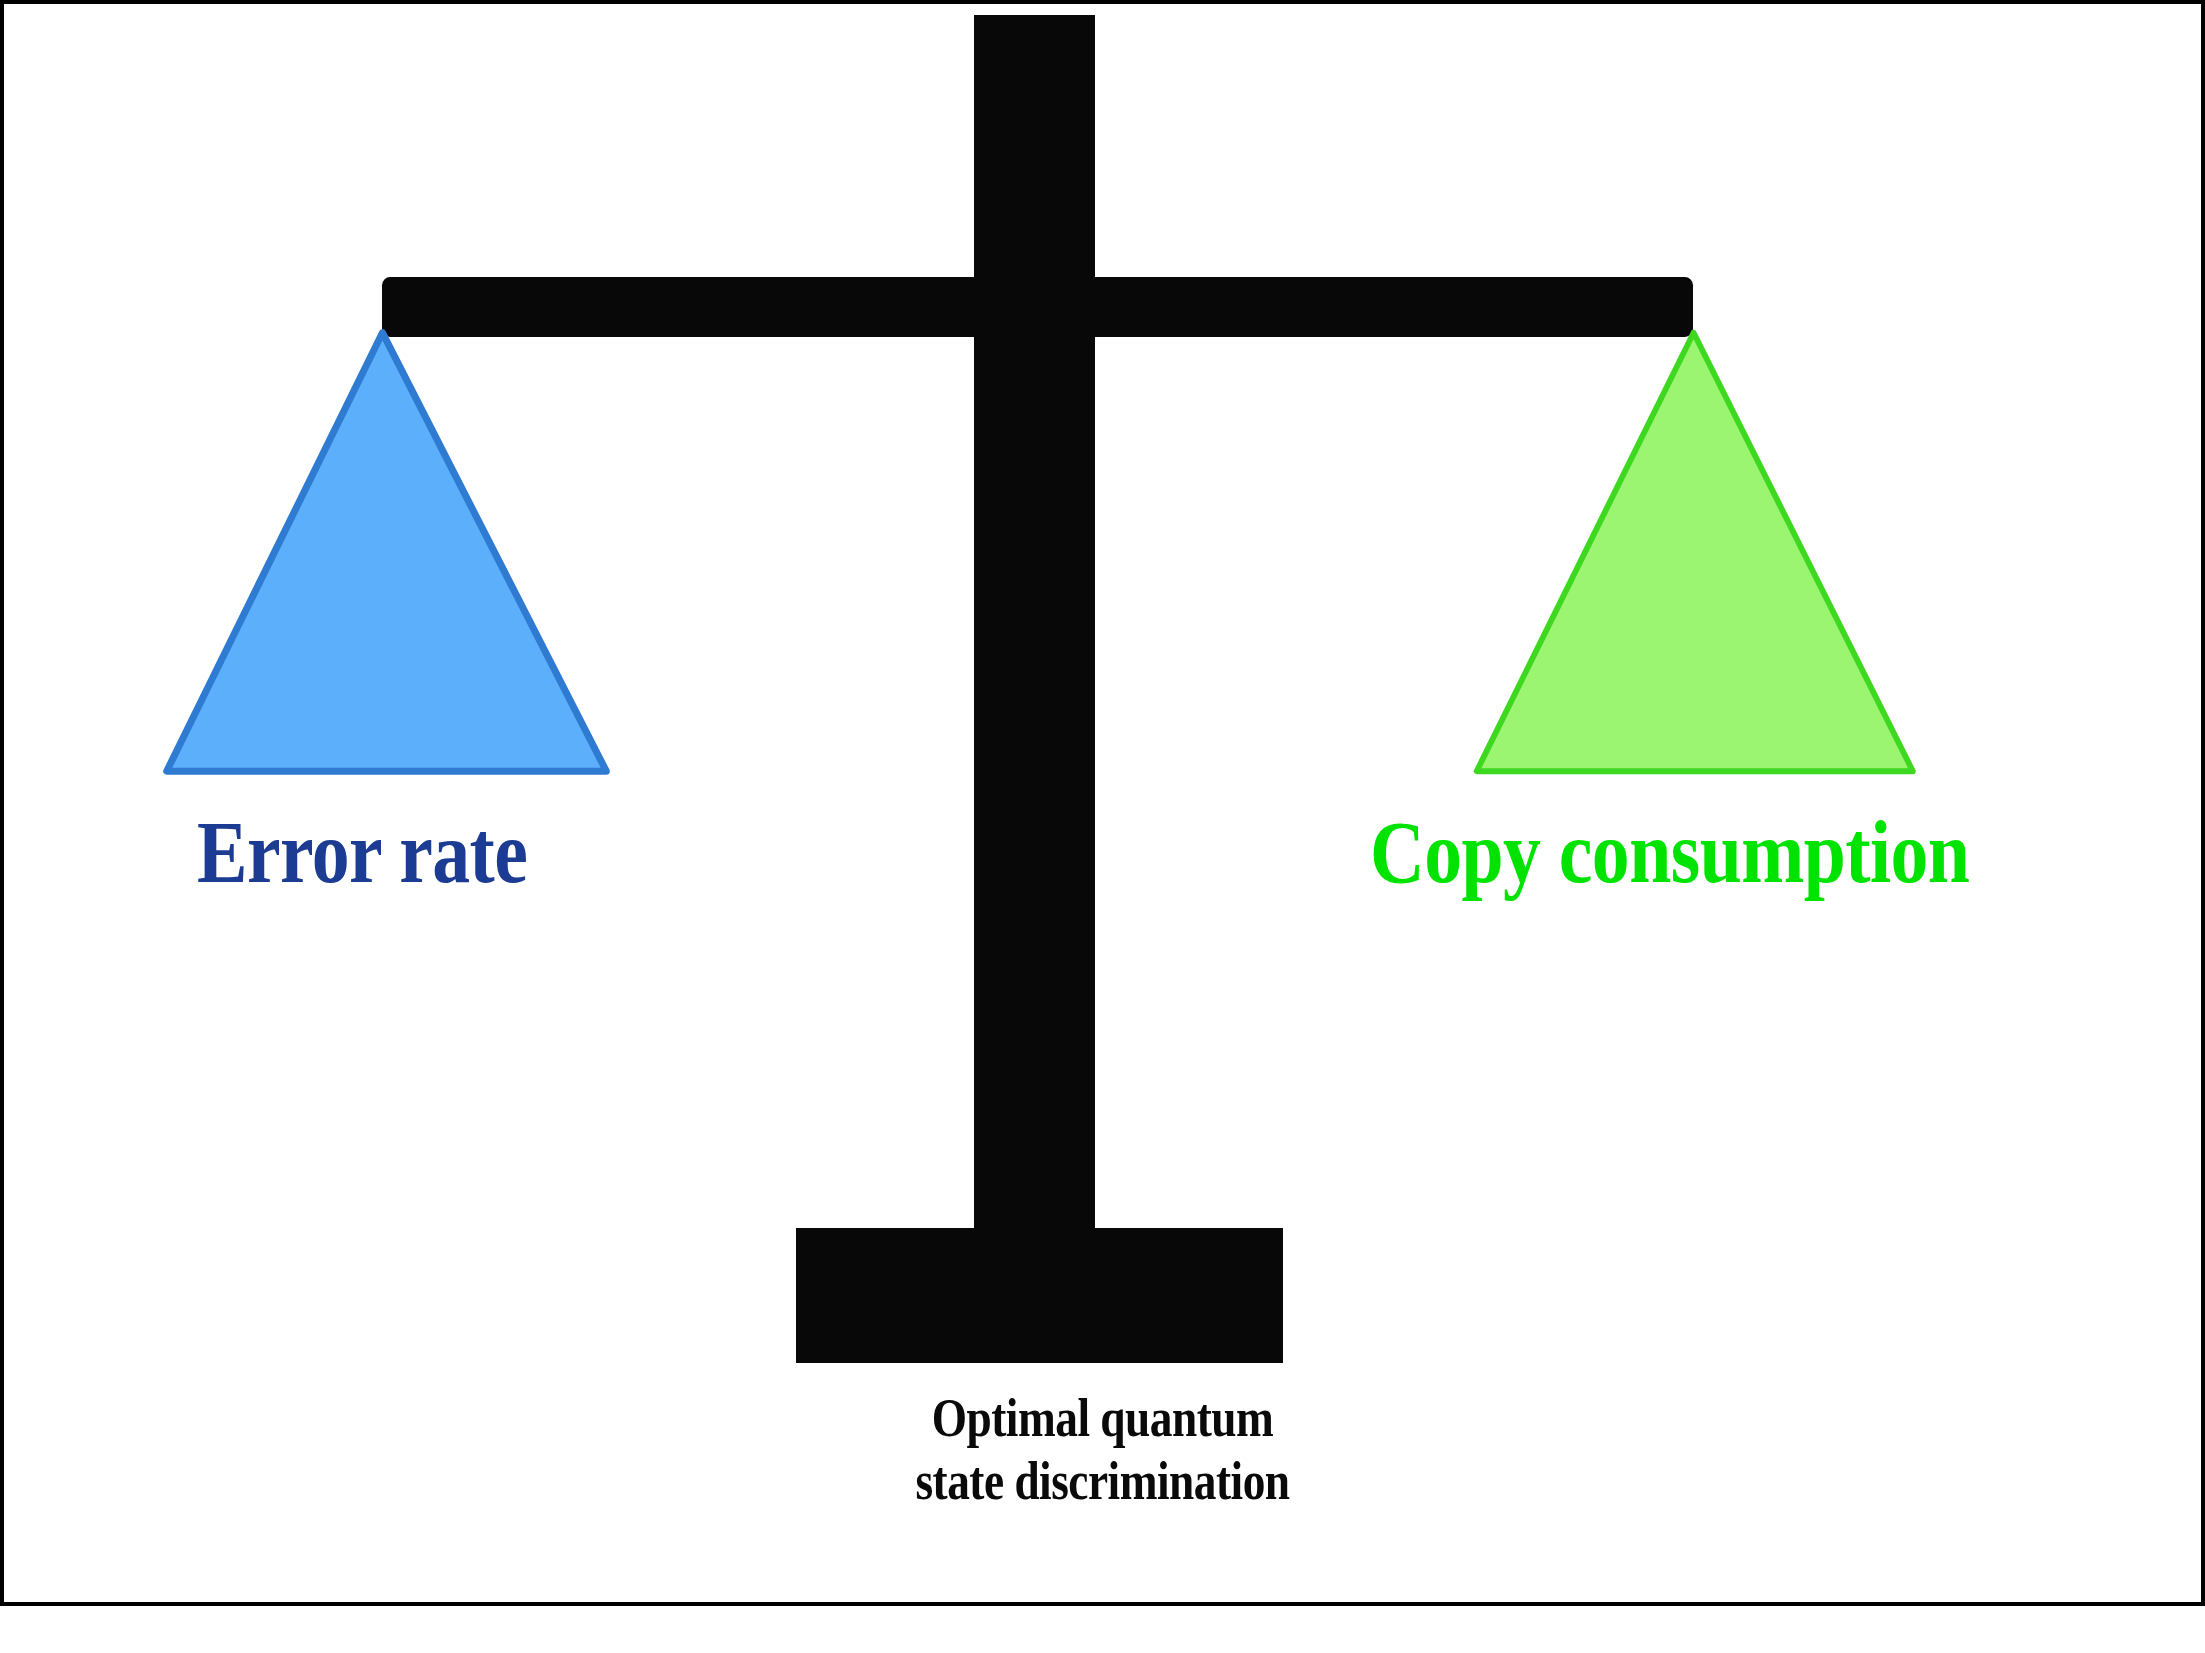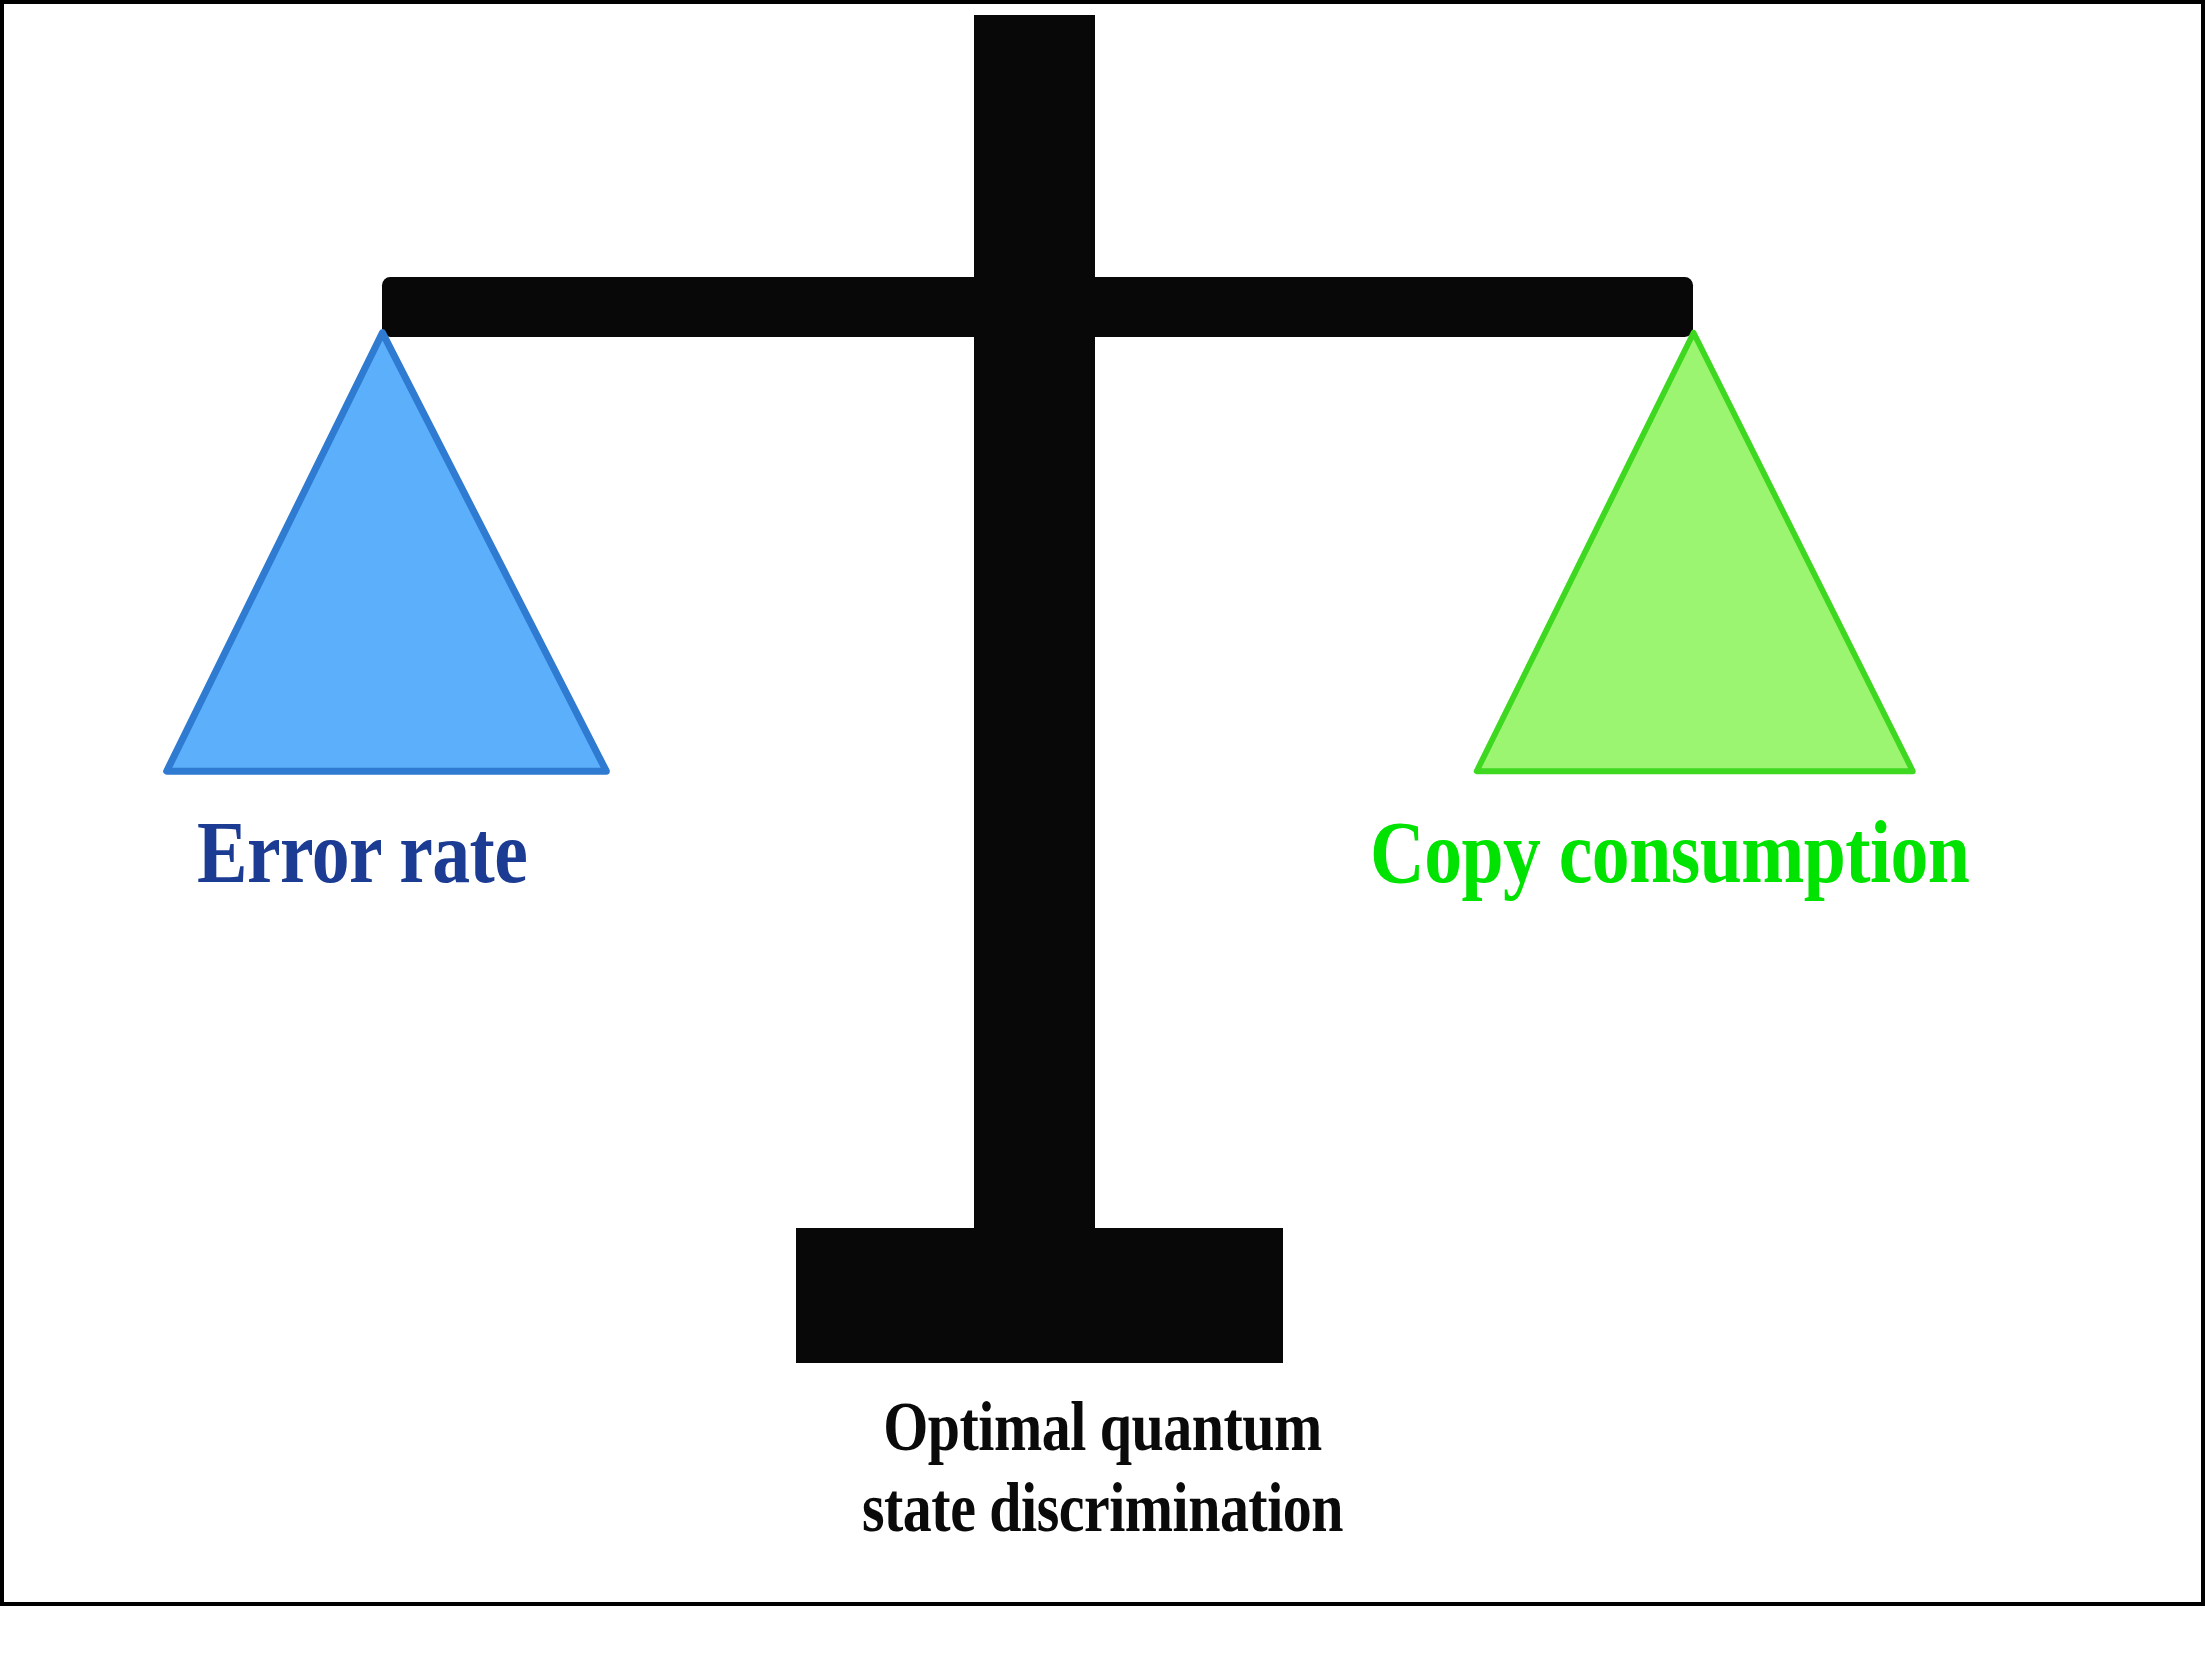--- a/index.html
+++ b/index.html
@@ -78,21 +78,21 @@
     color: #00E300;
   }
   #caption-block {
     position: absolute;
     left: 0;
     right: 0;
     top: 1383px;
     text-align: center;
     color: #0a0a0a;
     font-weight: bold;
-    font-size: 69px;
+    font-size: 54px;
     line-height: 1.17;
     letter-spacing: -0.6px;
   }
   #caption-block .cap-line {
     display: block;
     transform: scaleX(0.84);
   }
 </style>
 </head>
 <body>

